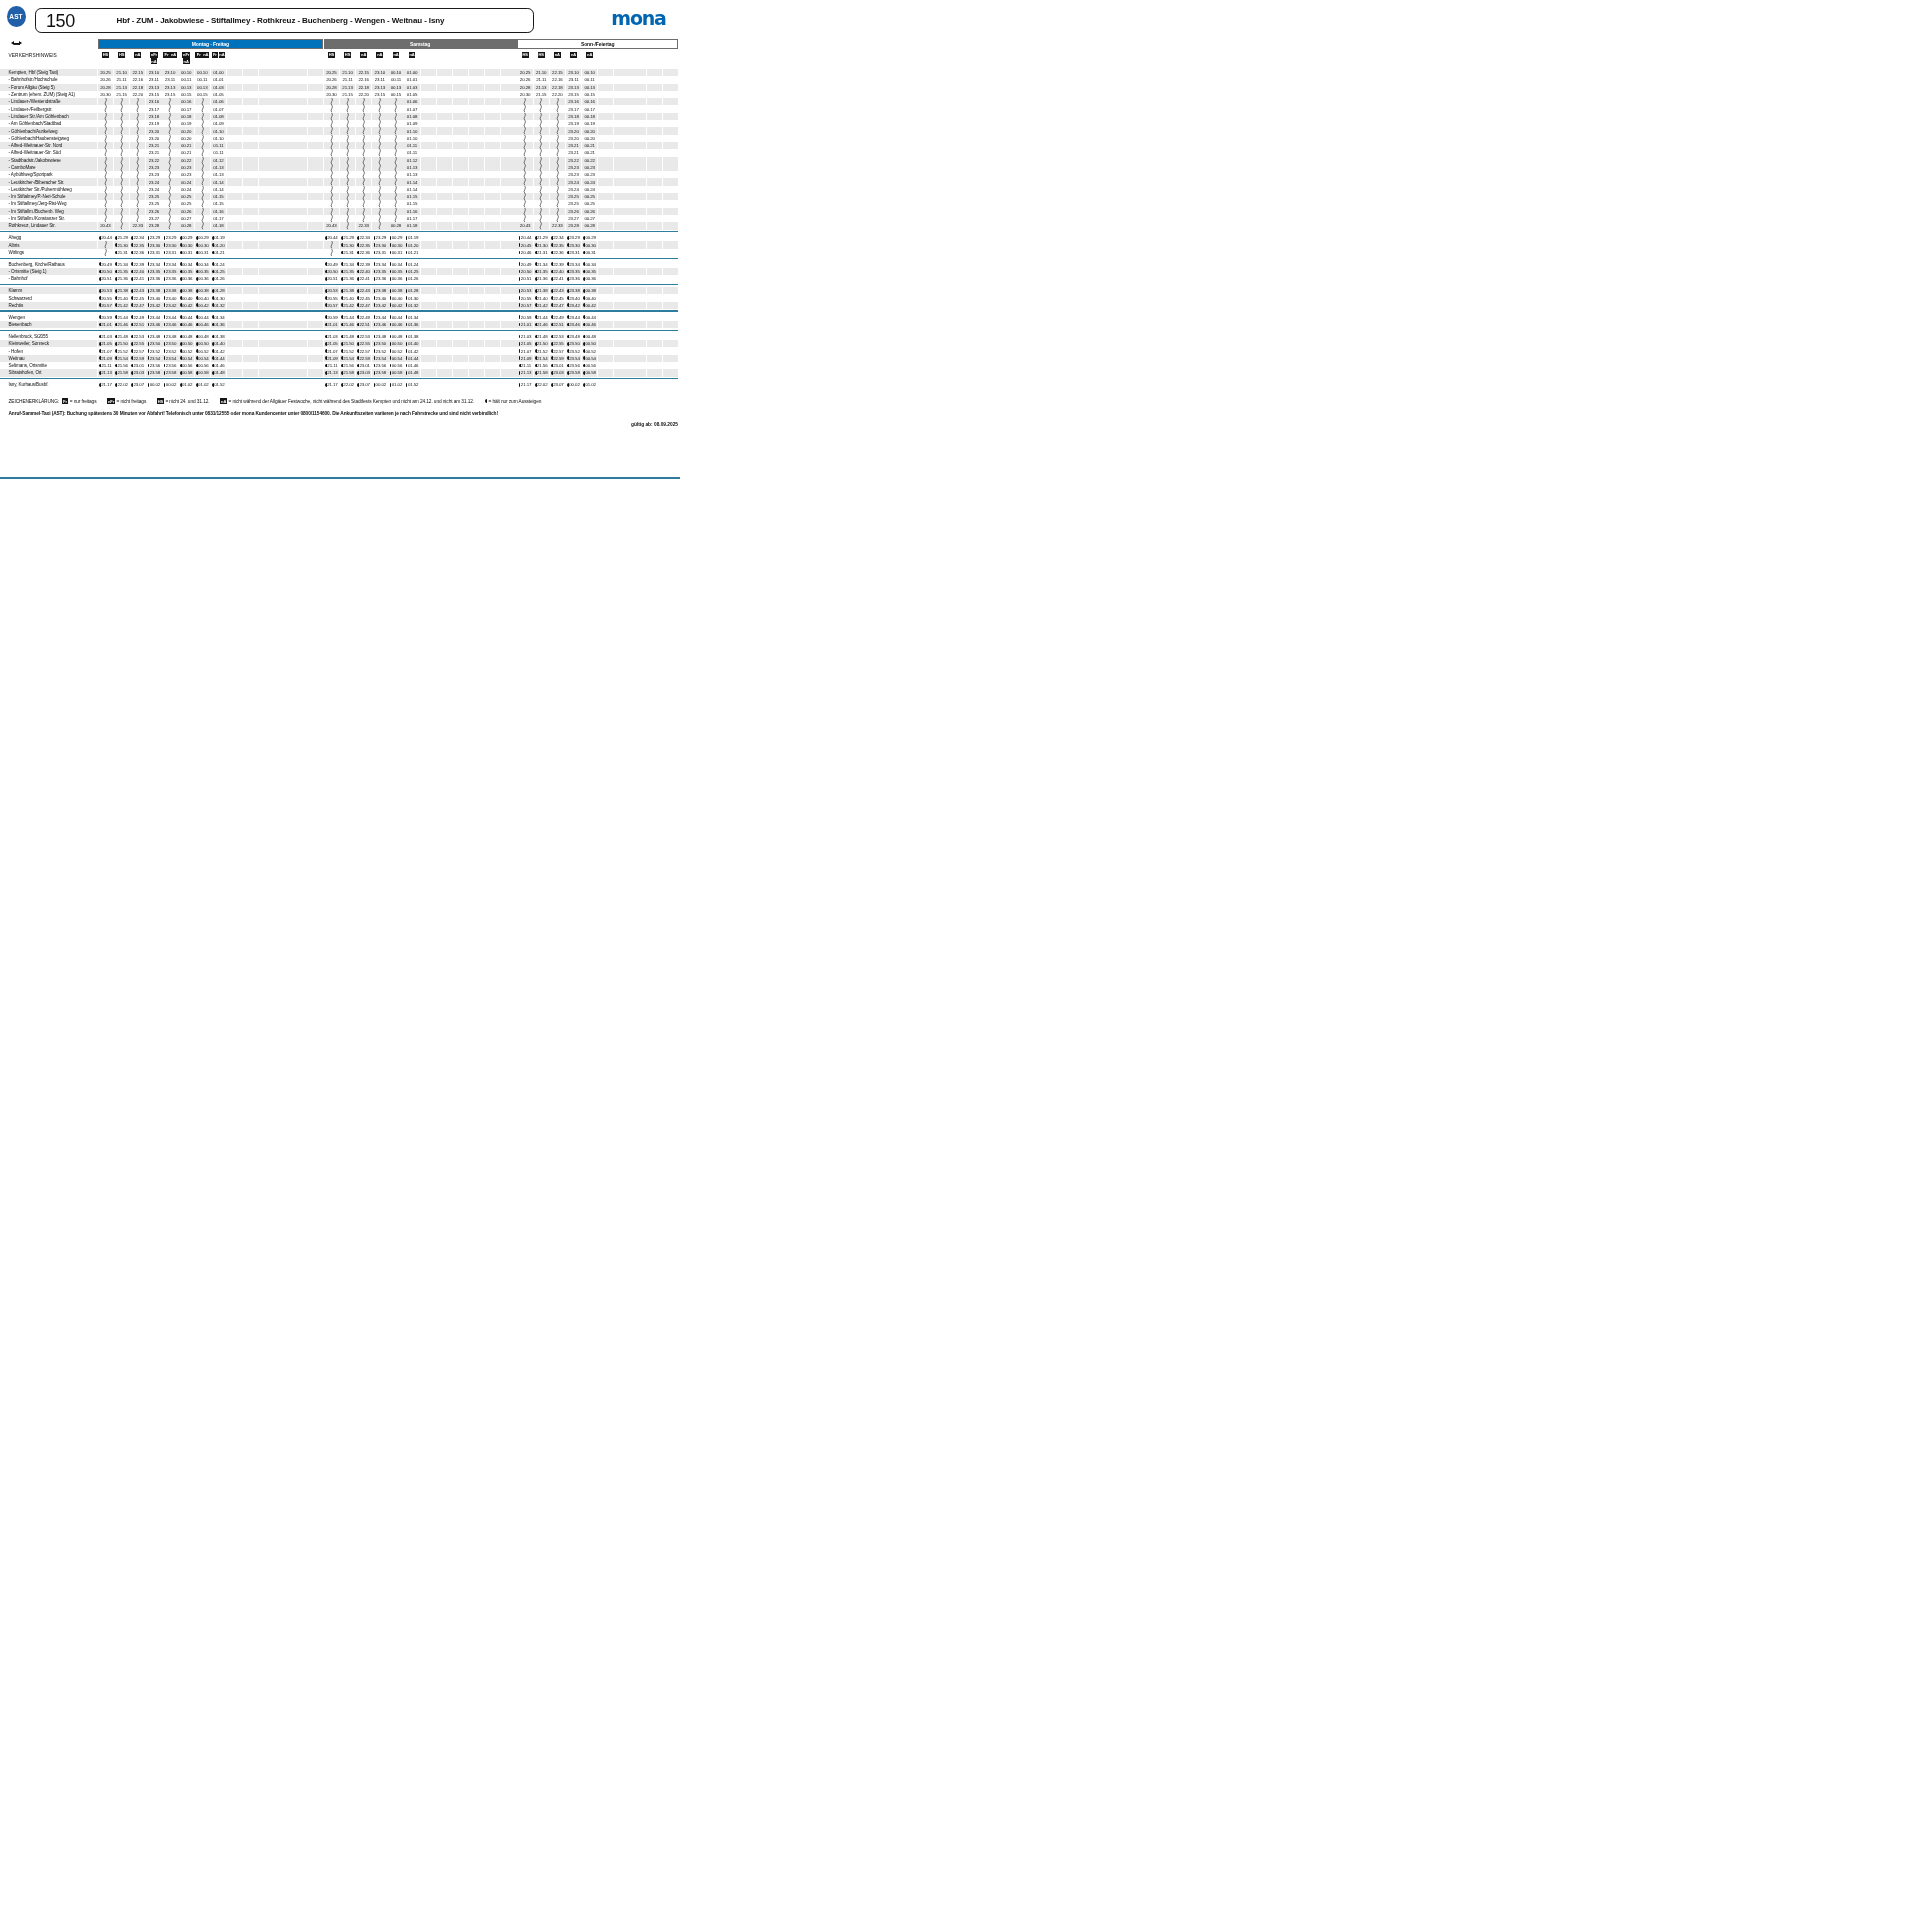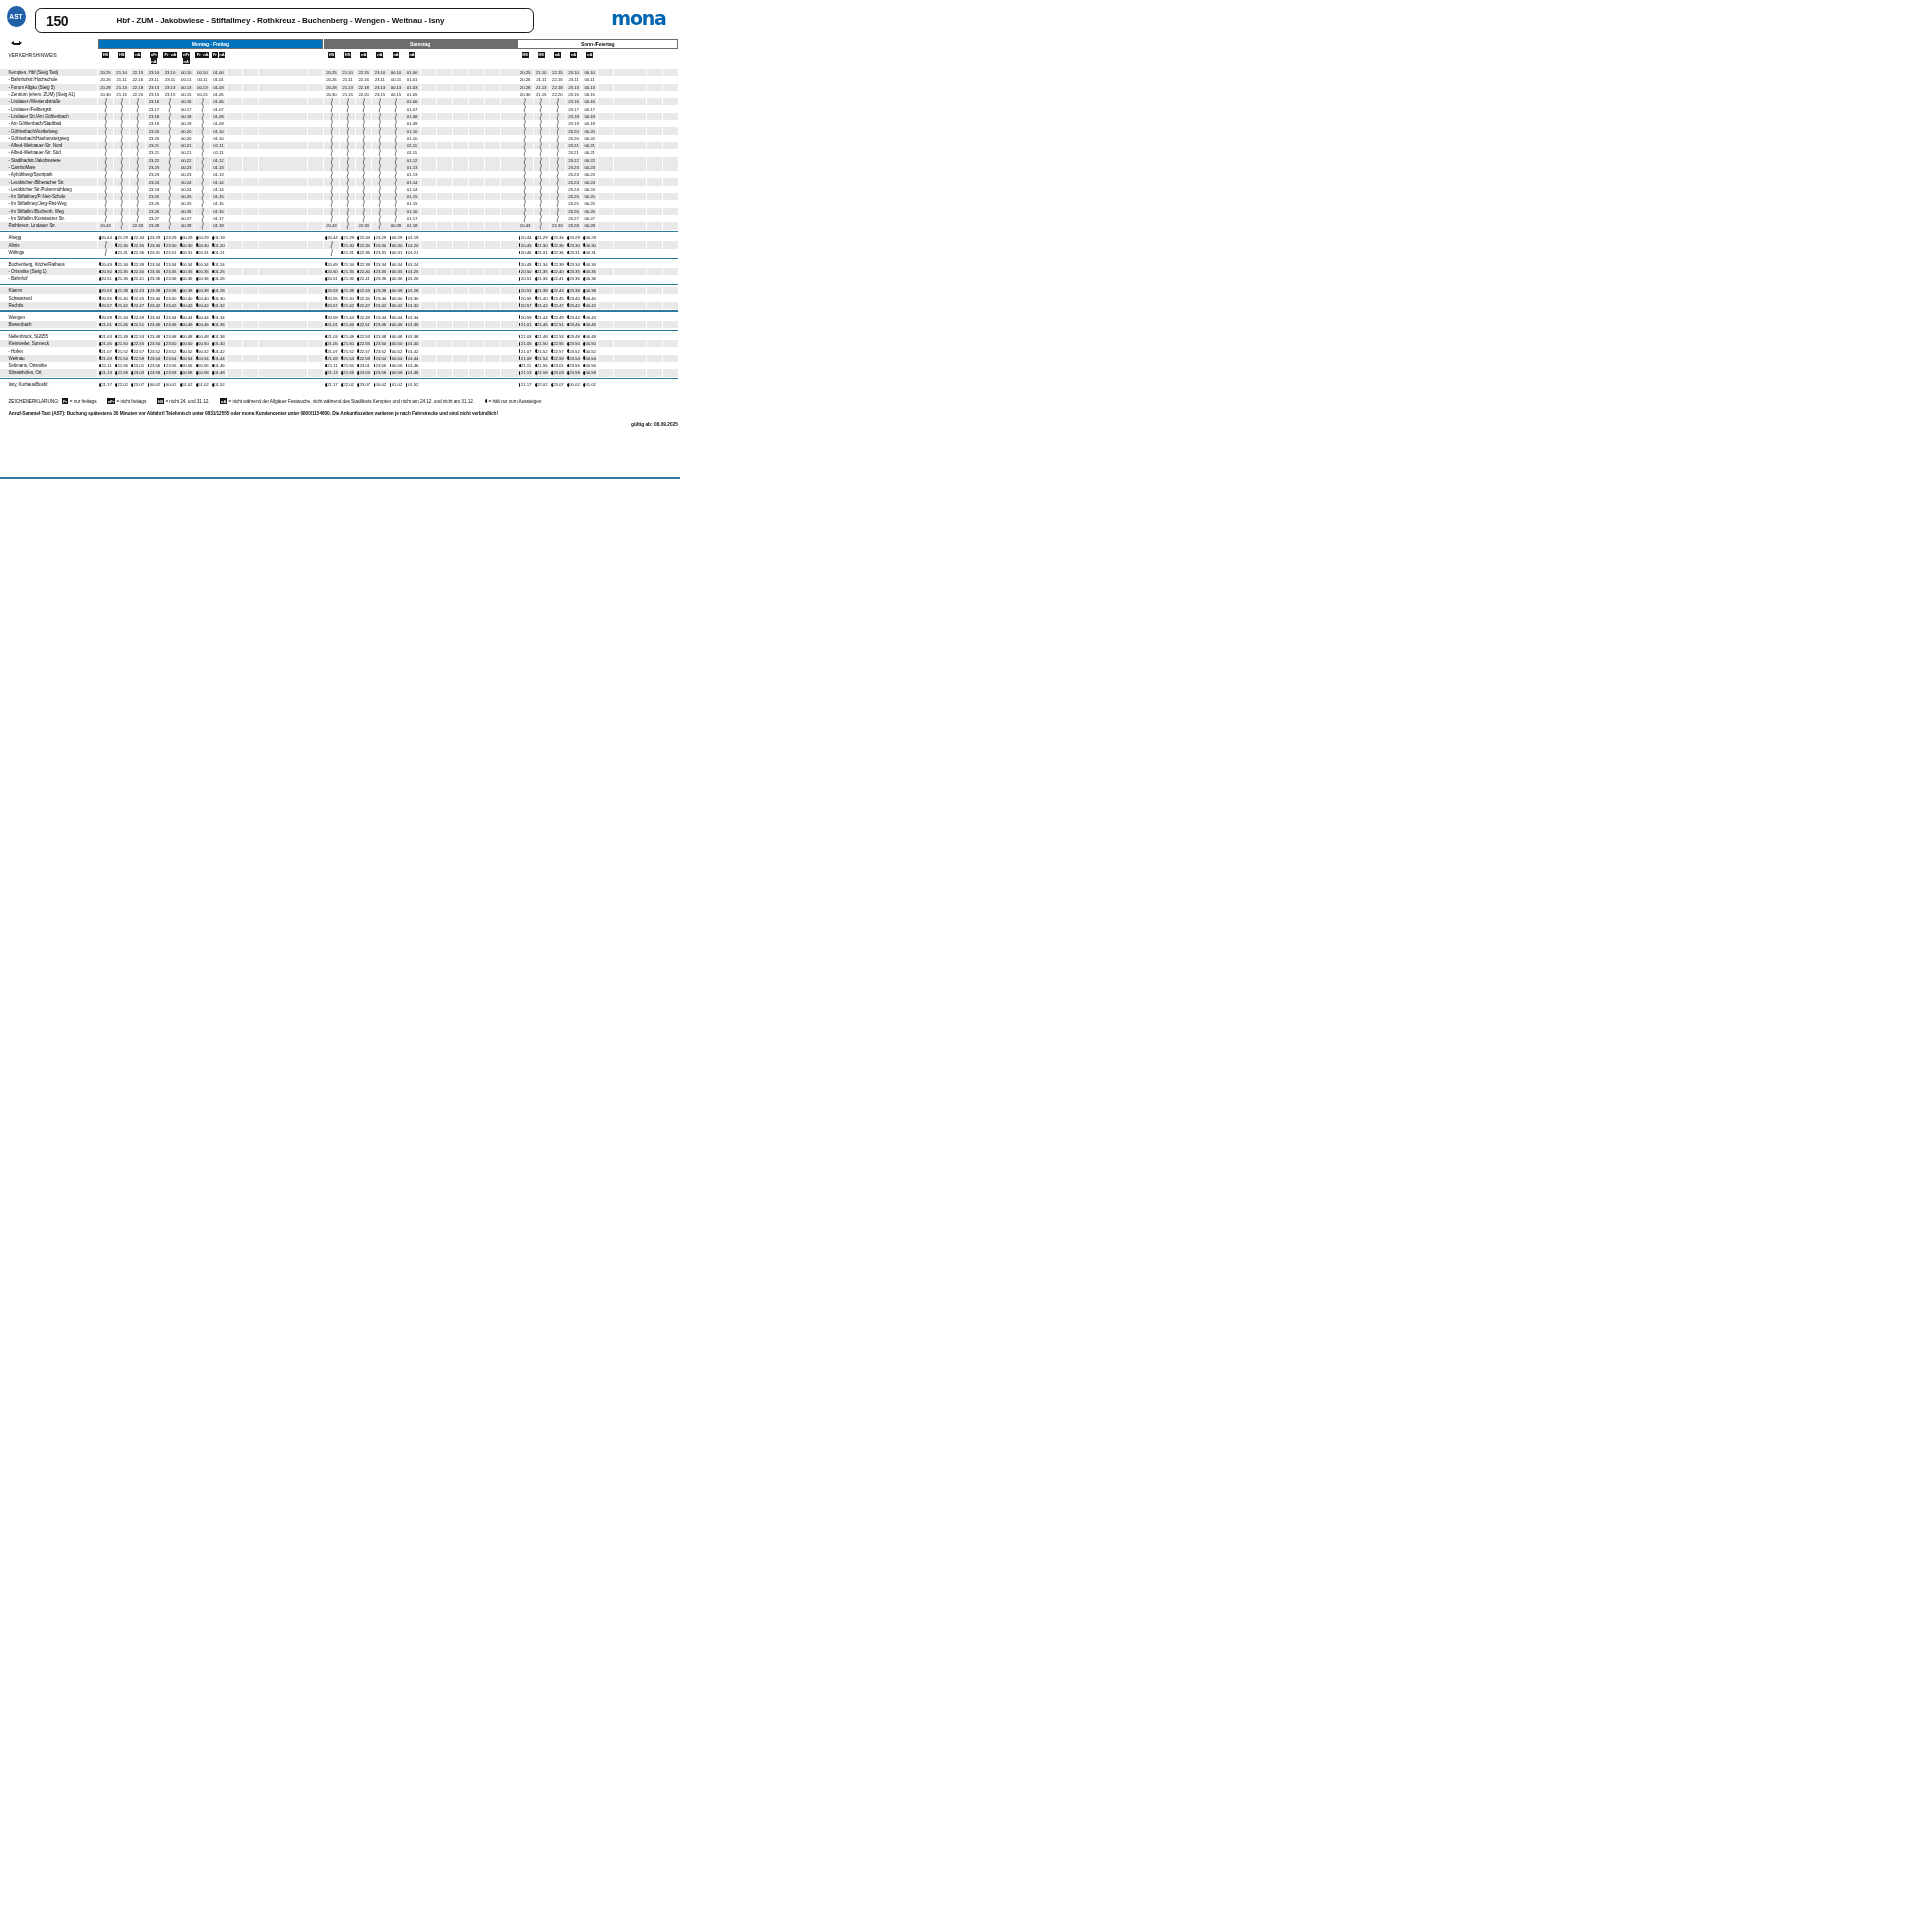--- a/index.html
+++ b/index.html
@@ -4,21 +4,21 @@
 <style>
   html,body{margin:0;padding:0;background:#fff;}
   body{width:680px;height:480px;position:relative;font-family:"Liberation Sans",sans-serif;color:#111;overflow:hidden;}
 
   
   .ast-circle{position:absolute;left:6.5px;top:5.8px;width:19px;height:21.6px;border-radius:50%;
     background:#2160a8;display:flex;align-items:center;justify-content:center;}
   .ast-circle span{color:#fff;font-weight:bold;font-size:6.5px;letter-spacing:0.1px;}
   .route-box{position:absolute;left:35px;top:8px;width:499px;height:25px;border:1.3px solid #1a1a1a;
     border-radius:6.2px;display:flex;align-items:center;box-sizing:border-box;}
-  .route-number{font-size:14px;font-weight:bold;letter-spacing:-0.4px;padding-left:10px;line-height:1;}
+  .route-number{font-size:18px;font-weight:normal;letter-spacing:-0.4px;padding-left:10px;line-height:1;}
   .route-title{position:absolute;left:0;right:8px;text-align:center;font-size:8px;font-weight:bold;letter-spacing:-0.1px;}
   .mona{position:absolute;left:599px;top:9.2px;width:79px;text-align:center;
     font-family:"DejaVu Sans","Liberation Sans",sans-serif;font-weight:bold;font-size:19px;line-height:1;
     color:#0066b1;letter-spacing:-1.2px;}
 
   
   .timetable{position:absolute;left:0;top:39px;width:678px;display:grid;
     grid-template-columns:97px repeat(36,1fr);column-gap:0.8px;row-gap:0;}
   .cell{box-sizing:border-box;}
 

